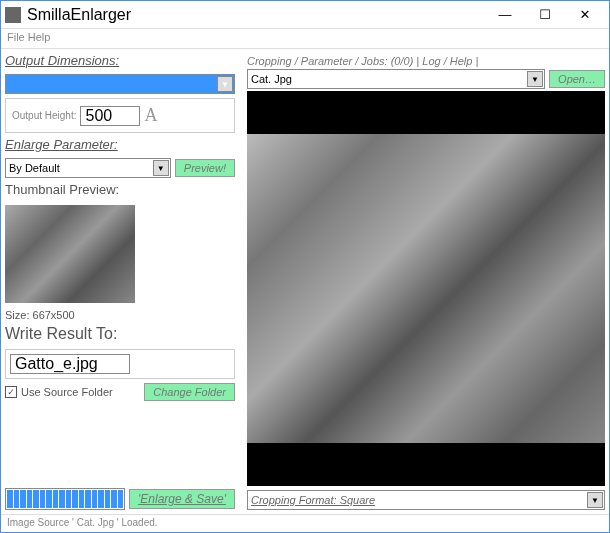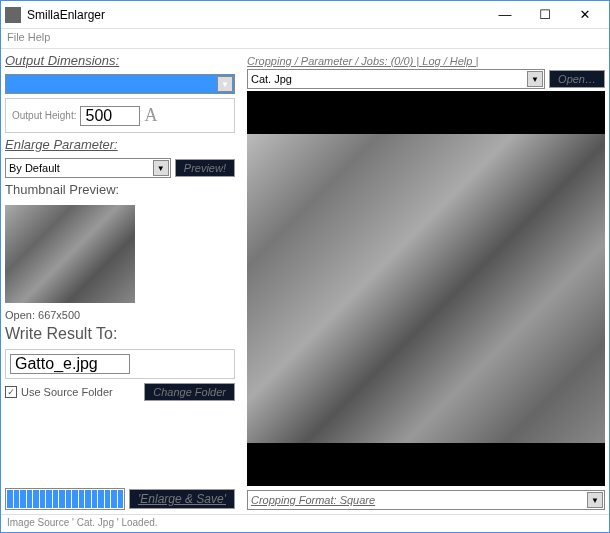--- a/index.html
+++ b/index.html
@@ -1,42 +1,42 @@
 <!DOCTYPE html>
 <html><head>
 <meta charset="utf-8">
 <style>
 * { box-sizing: border-box; margin: 0; padding: 0; }
 body { font-family: Arial, sans-serif; font-size: 11px; background: #fff; width: 610px; height: 533px; overflow: hidden; }
 .window { width: 610px; height: 533px; border: 1px solid #4a90e2; background: #fff; display: flex; flex-direction: column; }
 .titlebar { height: 28px; background: #fff; display: flex; align-items: center; padding: 0 4px; border-bottom: 1px solid #e0e0e0; }
 .titlebar-icon { width: 16px; height: 16px; background: #666; margin-right: 6px; }
-.titlebar-text { flex: 1; font-size: 12px; color: #000; }
+.titlebar-text { flex: 1; font-size: 16px; color: #000; }
 .win-btns { display: flex; }
 .win-btn { width: 40px; height: 26px; display: flex; align-items: center; justify-content: center; font-size: 13px; color: #000; }
 .menubar { height: 20px; padding: 2px 6px; color: #888; font-size: 11px; border-bottom: 1px solid #e0e0e0; }
 .content { flex: 1; display: flex; padding: 4px; gap: 12px; }
 .left-panel { width: 230px; display: flex; flex-direction: column; gap: 4px; }
 .right-panel { flex: 1; display: flex; flex-direction: column; }
 .section-label { font-size: 13px; font-style: italic; color: #555; text-decoration: underline; margin-bottom: 2px; }
 .combo { height: 20px; border: 1px solid #888; background: #fff; display: flex; align-items: center; padding: 0 3px; position: relative; }
 .combo-arrow { position: absolute; right: 1px; top: 1px; width: 16px; height: 16px; border: 1px solid #888; background: #ddd; display: flex; align-items: center; justify-content: center; font-size: 8px; }
 .combo.highlighted { background: #3895ff; color: #fff; }
 .row { display: flex; align-items: center; gap: 4px; }
 .field-label { color: #888; font-size: 10px; }
 .input { border: 1px solid #888; height: 20px; padding: 0 4px; font-size: 16px; background: #fff; }
-.btn { border: 1px solid #999; background: #0f172a; padding: 2px 8px; font-size: 11px; color: #777; font-style: italic; }
+.btn { border: 1px solid #999; background: #86efac; padding: 2px 8px; font-size: 11px; color: #777; font-style: italic; }
 .box { border: 1px solid #ccc; padding: 6px; }
 .thumb { width: 130px; height: 98px; background: #888; margin: 2px 0; }
 .thumb-img { width: 100%; height: 100%; background: linear-gradient(135deg,#aaa 0%,#666 30%,#999 50%,#555 70%,#888 100%); }
 .checkbox { display: flex; align-items: center; gap: 4px; color: #555; font-size: 11px; }
 .cb { width: 12px; height: 12px; border: 1px solid #555; display: flex; align-items: center; justify-content: center; font-size: 9px; }
 .progress { height: 22px; border: 1px solid #888; display: flex; gap: 1px; padding: 1px; flex: 1; }
 .prog-seg { flex: 1; background: #3895ff; }
-.tabs-row { display: flex; gap: 2px; font-size: 11px; color: #777; font-style: italic; padding: 2px 0; text-decoration: underline; }
+.tabs-row { display: flex; gap: 2px; font-size: 11px; color: #777; font-style: italic; padding: 2px 0; }
 .file-row { display: flex; gap: 4px; align-items: center; margin-bottom: 2px; justify-content: center; }
 .preview-area { flex: 1; background: #000; display: flex; align-items: center; justify-content: center; }
 .preview-img { width: 100%; height: 78%; background: linear-gradient(135deg,#bbb 0%,#777 20%,#aaa 40%,#555 55%,#999 70%,#666 85%,#888 100%); }
 .statusbar { height: 18px; padding: 2px 6px; font-size: 10px; color: #888; border-top: 1px solid #e0e0e0; }
 .bottom-row { display: flex; align-items: center; gap: 4px; margin-top: 4px; }
 .big-a { font-size: 18px; color: #999; font-family: serif; }
 </style>
 </head>
 <body>
 
@@ -73,21 +73,21 @@
           <span>By Default</span>
           <div class="combo-arrow">▼</div>
         </div>
         <button class="btn">Preview!</button>
       </div>
 
       <div class="section-label" style="font-style:normal;text-decoration:none">Thumbnail Preview:</div>
       <div class="thumb">
           <div class="thumb-img"></div>
         </div>
-      <div style="color:#555">Open: 667x500</div>
+      <div style="color:#555">Size: 667x500</div>
 
       <div class="section-label" style="font-style:normal;text-decoration:none;font-size:16px">Write Result To:</div>
       <div class="box" style="padding:4px">
         <input class="input" style="width: 120px;" value="Gatto_e.jpg">
       </div>
       <div class="row">
         <div class="checkbox">
           <div class="cb">✓</div>
           <span>Use Source Folder</span>
         </div>

